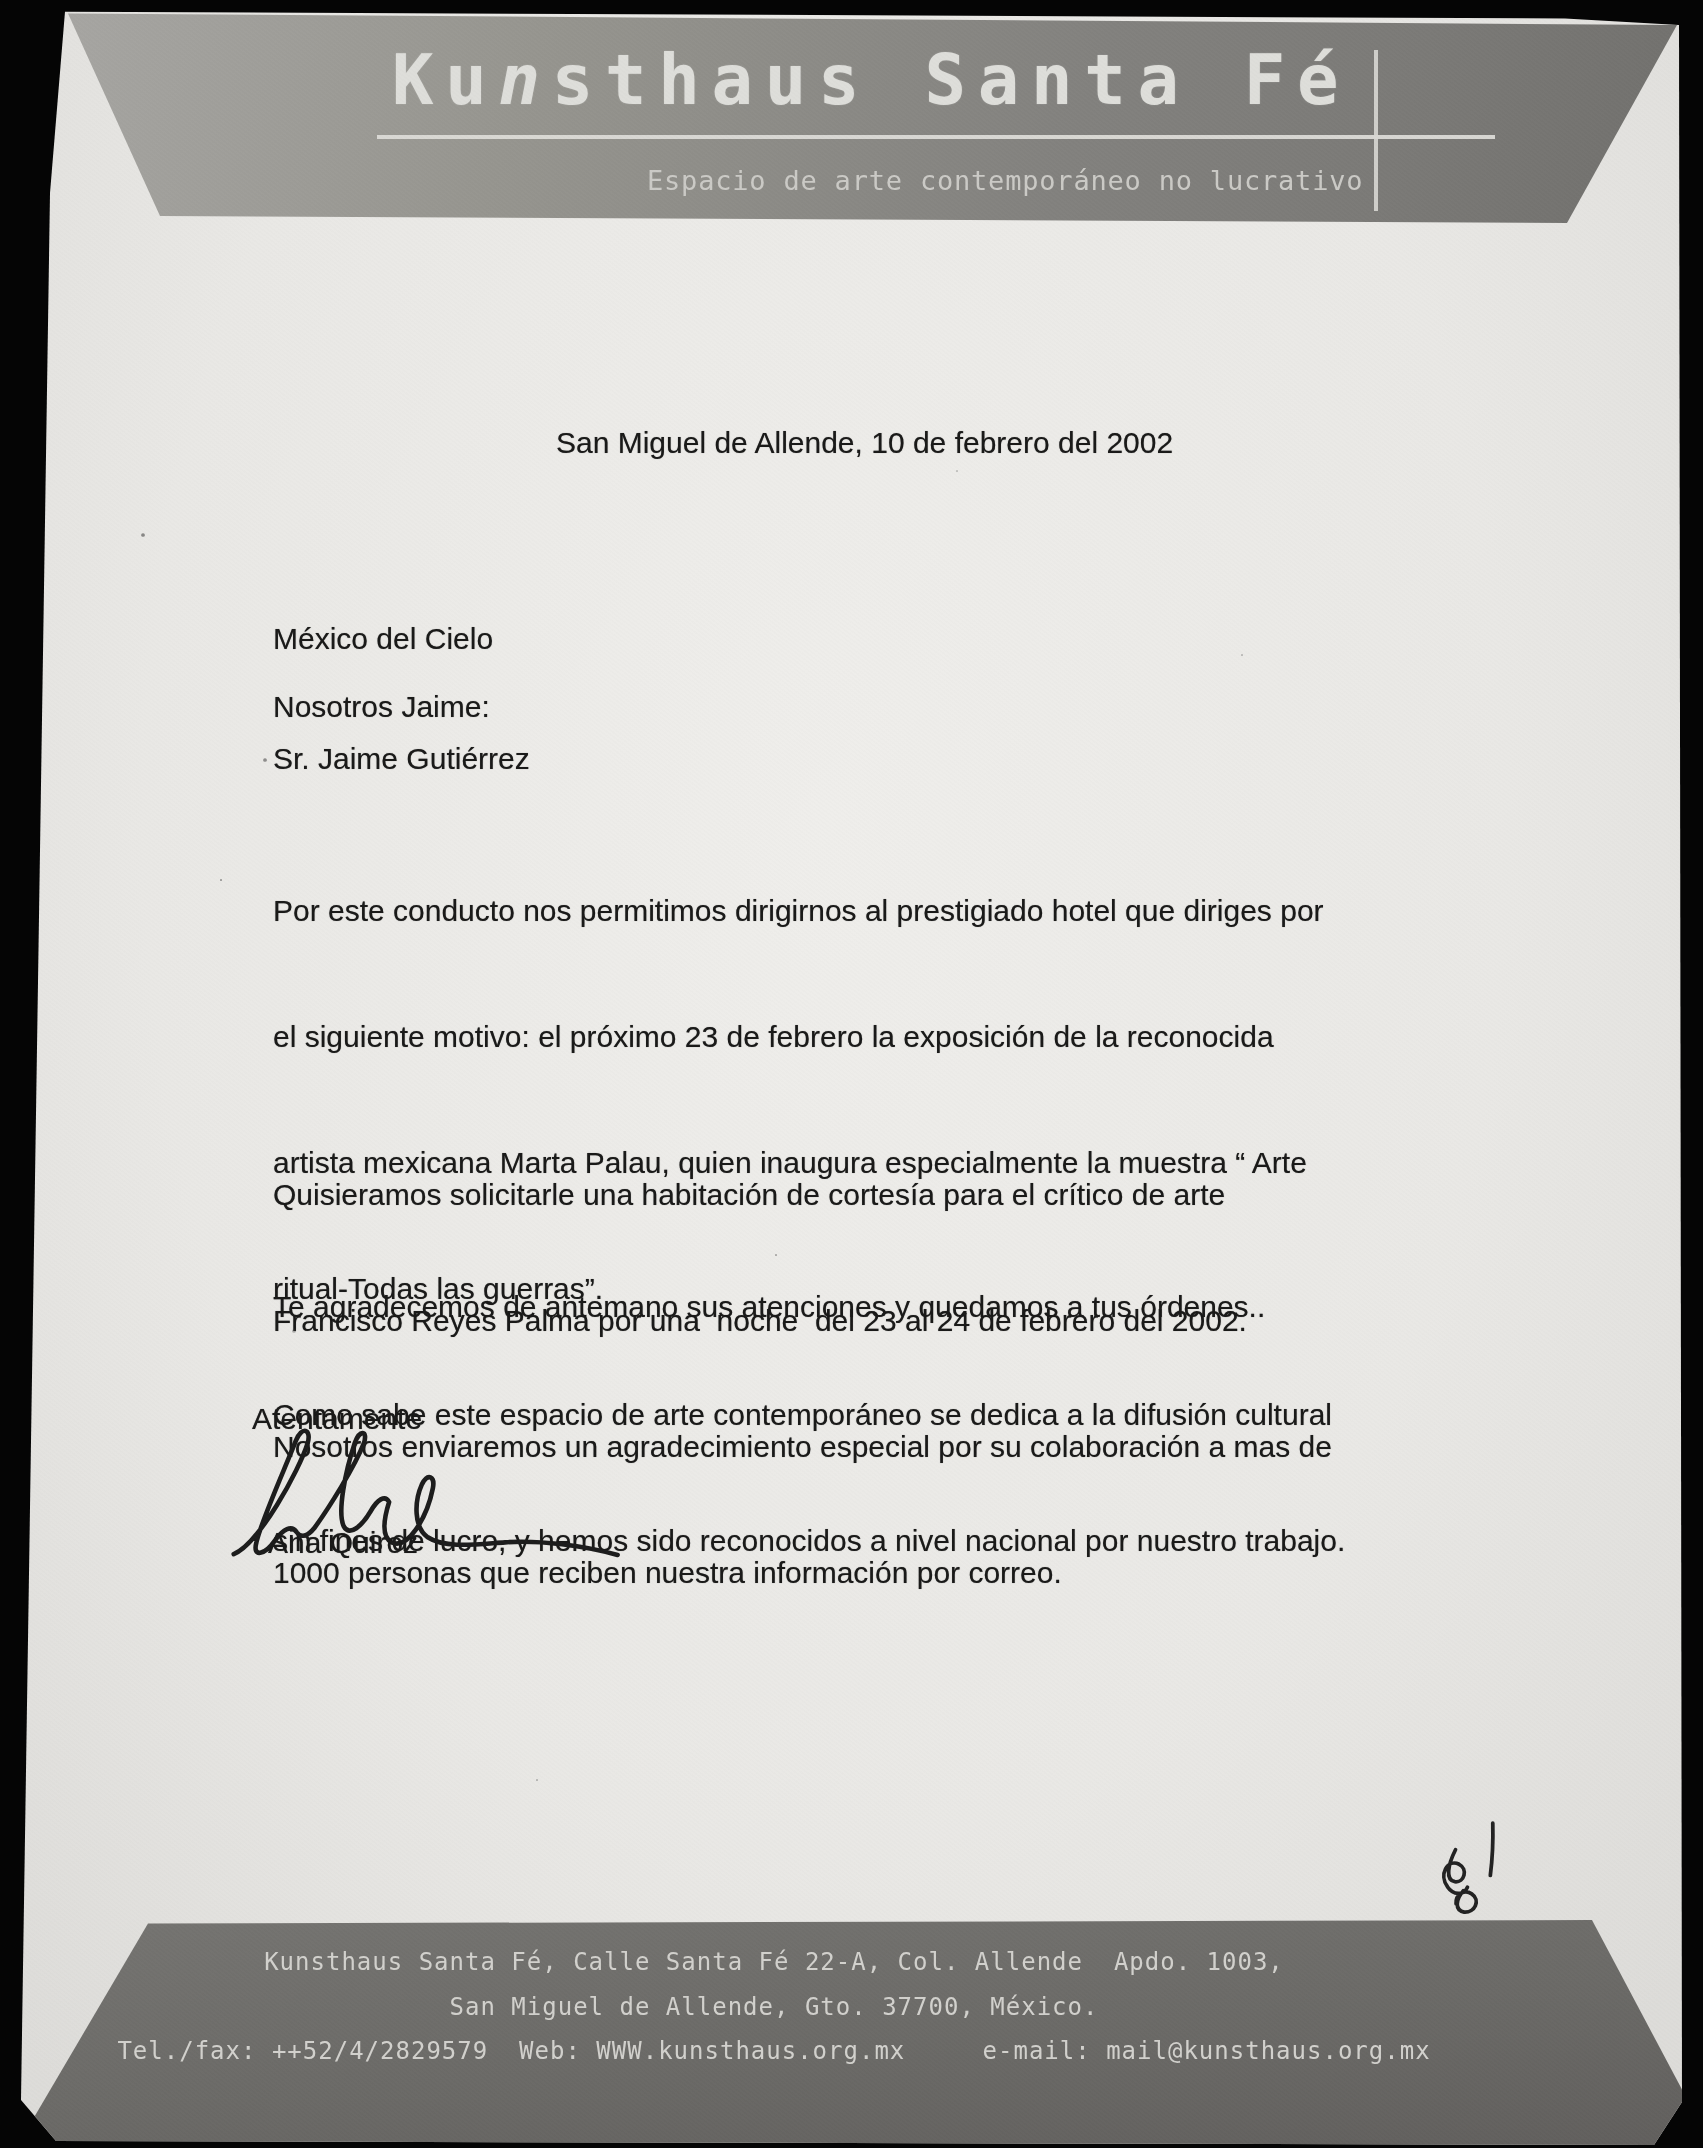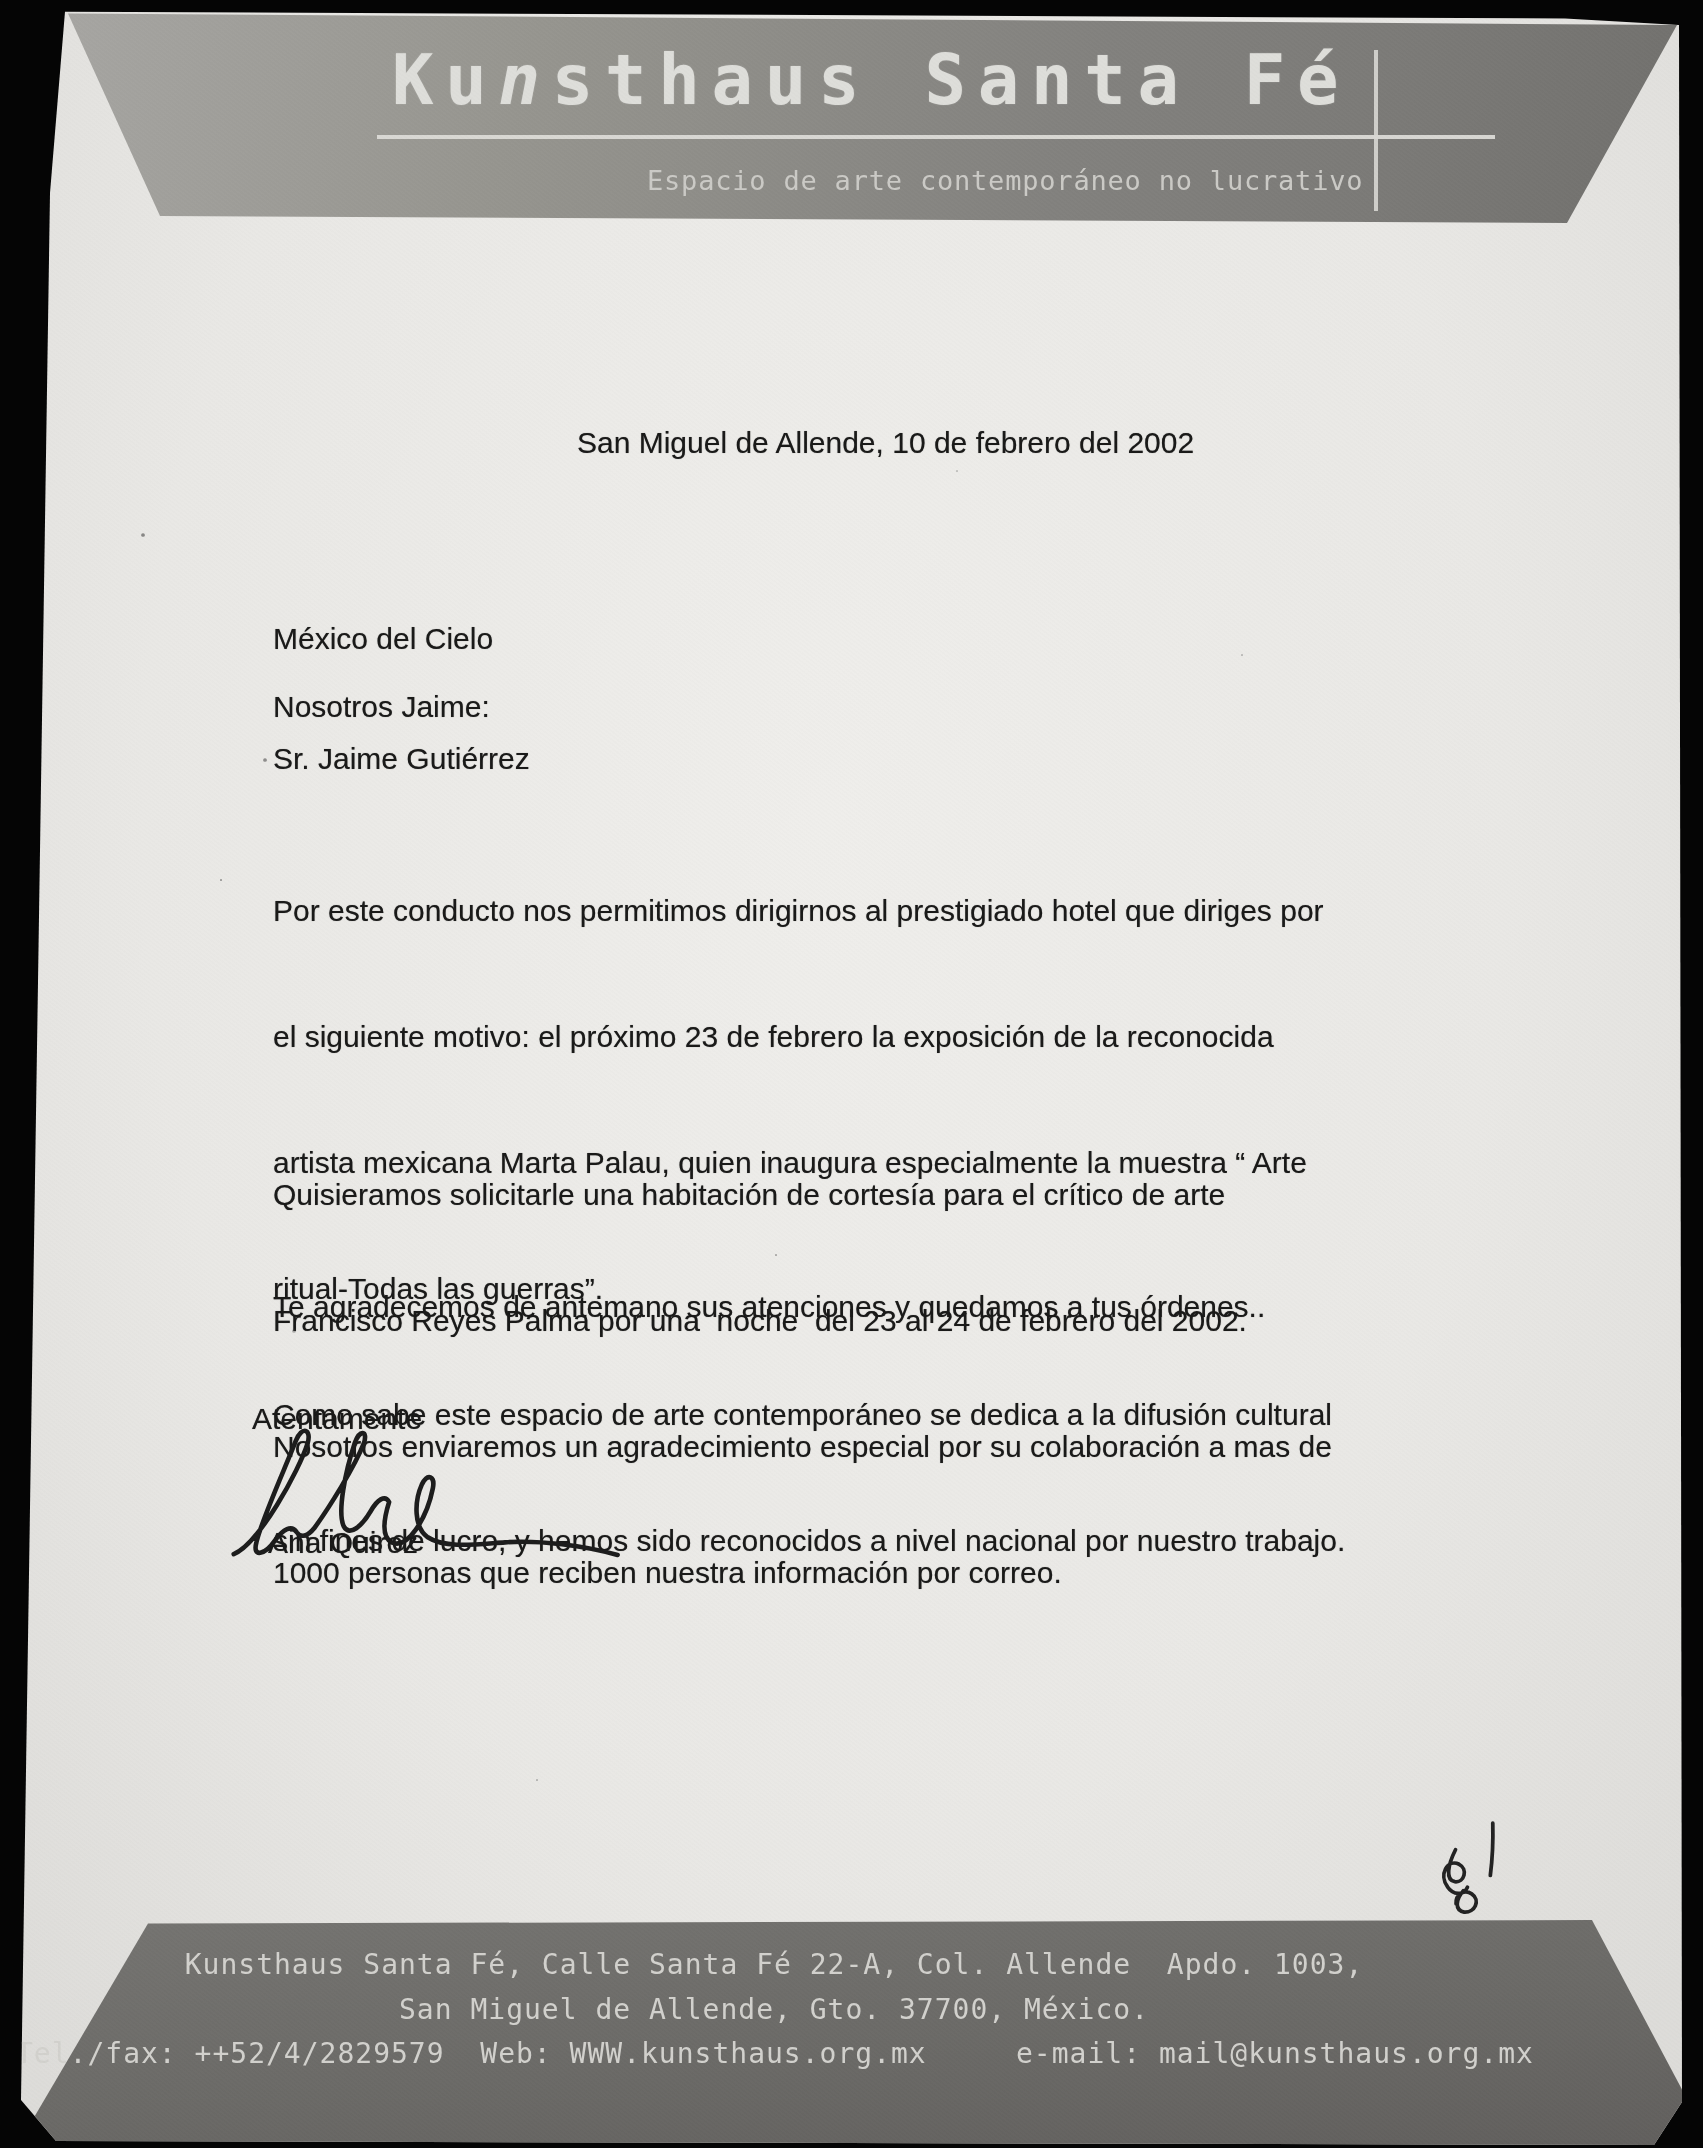--- a/index.html
+++ b/index.html
@@ -27,39 +27,39 @@
   .brand-title .it{font-style:italic;}
   .title-underline{position:absolute;left:361px;top:135px;width:1118px;height:4.2px;background:#dcdbd7;opacity:.95;}
   .title-vline{position:absolute;left:1358px;top:50px;width:4.2px;height:161px;background:#d8d7d3;opacity:.9;}
   .brand-subtitle{position:absolute;left:631px;top:165px;
      font-family:"DejaVu Sans Mono",monospace;font-size:27px;letter-spacing:0.8px;
      color:#cbcac6;white-space:pre;}
 
   
   .bodytext{position:absolute;color:var(--ink,#191918);font-size:30px;line-height:42px;
      text-shadow:0 0 0.8px rgba(25,25,25,.55);white-space:pre;}
-  .date-line{left:561px;top:422px;}
+  .date-line{left:540px;top:422px;}
   .recipient{left:257px;top:539px;line-height:40px;}
   .salutation{left:257px;top:686px;}
   .para1{left:257px;top:806px;}
   .para2{left:257px;top:1090px;}
   .closing{left:257px;top:1286px;text-align:right;}
   .valediction{left:236px;top:1398px;}
   .signer{left:252px;top:1522px;}
 
   .signature{position:absolute;left:211px;top:1418px;}
   .scribble{position:absolute;left:1393px;top:1823px;transform:rotate(-14deg);}
 
   
   .footer-band{position:absolute;left:0;top:1905px;width:1703px;height:243px;
      background:linear-gradient(175deg,#767572 0%,#6b6a67 55%,#615f5d 100%);
      clip-path:polygon(132px 18.5px,1576px 15px,1697px 243px,0px 243px);}
   .footline{position:absolute;left:0;width:1516px;text-align:center;
      font-family:"DejaVu Sans Mono",monospace;color:var(--foot-text,#d2d1cd);
-     font-size:28px;letter-spacing:1px;white-space:pre;}
+     font-size:24px;letter-spacing:1px;white-space:pre;}
   .f1{top:1948px;}
   .f2{top:1993px;}
   .f3{top:2037px;}
 </style>
 </head>
 <body>
 
 <div class="scan">
   <div class="paper">
 

